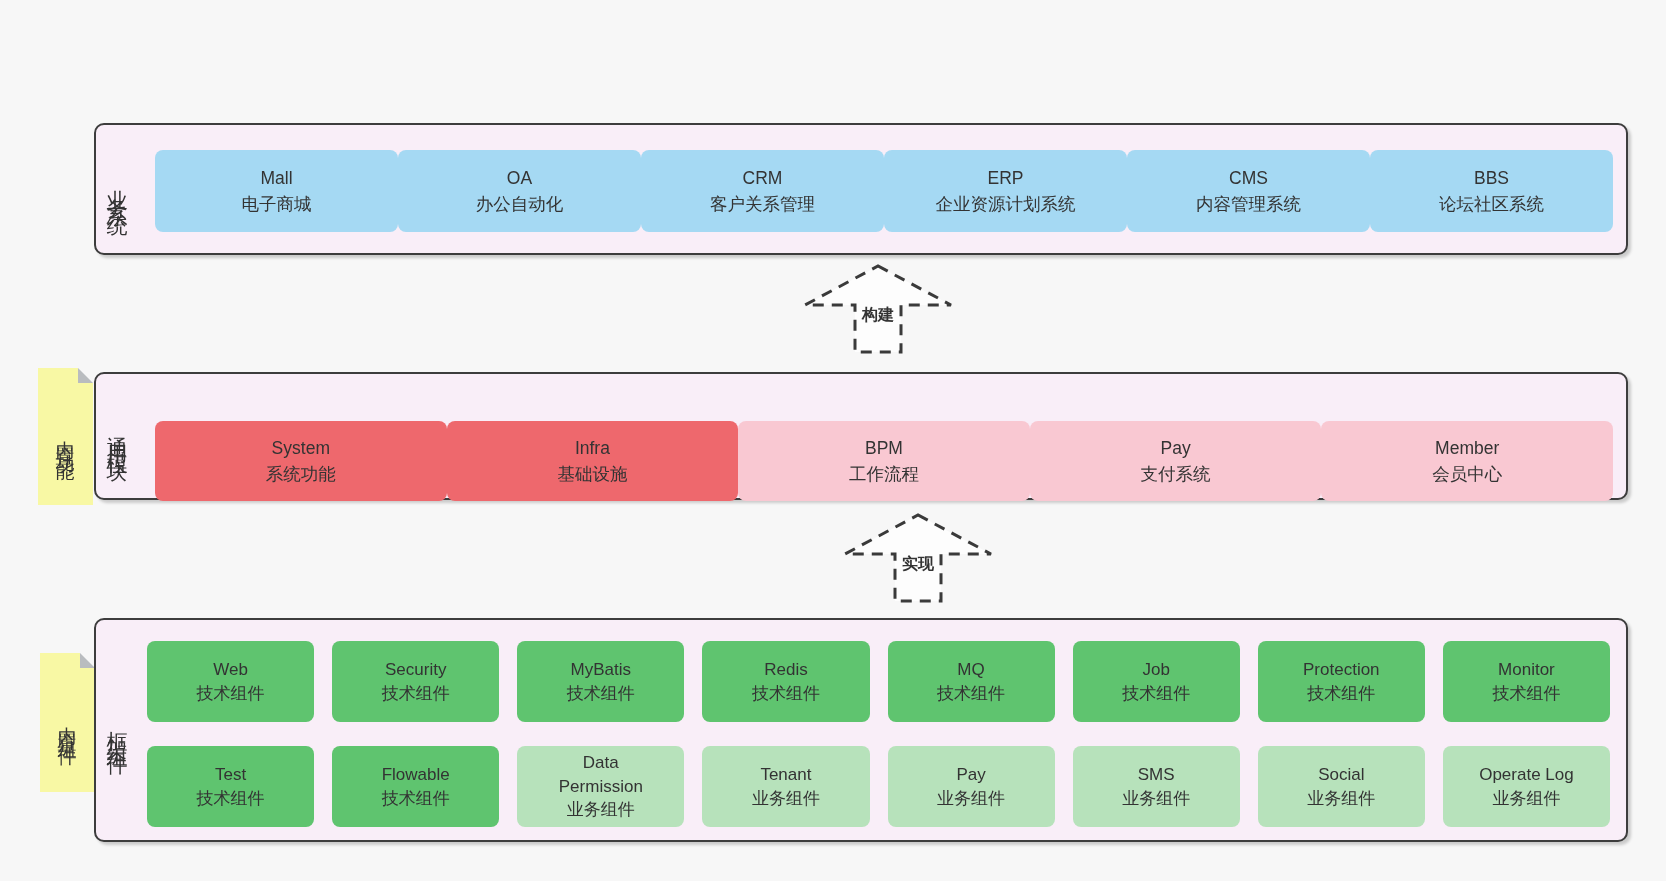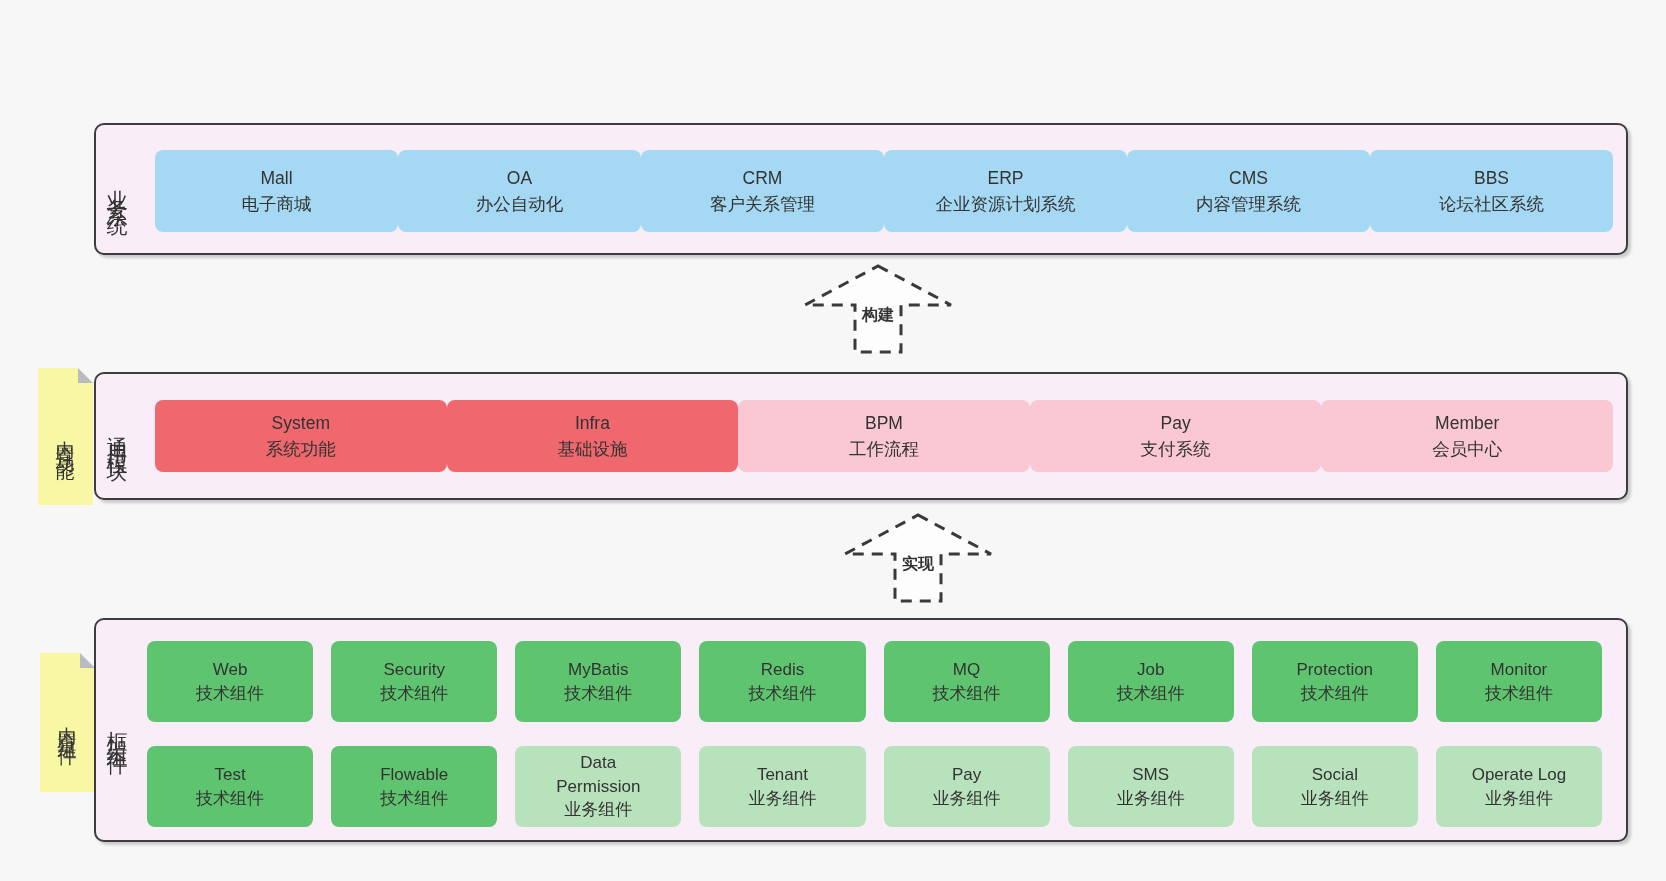--- a/index.html
+++ b/index.html
@@ -24,32 +24,32 @@
   .band-bot{top:618px;height:224px;}
   .band-label{
     position:absolute;left:11px;top:50%;transform:translateY(-50%);
     writing-mode:vertical-rl;text-orientation:upright;
     font-size:21px;letter-spacing:8px;line-height:1;color:var(--text,#333);
     white-space:nowrap;
   }
   .row{display:flex;margin:0 13px 0 59px;}
   .band-top .row{margin-top:25px;}
   .band-mid .row{margin-top:26px;}
-  .band-bot .row{gap:18px;margin-left:51px;margin-right:24px;}
+  .band-bot .row{gap:18px;margin-left:51px;margin-right:16px;}
   .band-bot .row-1{margin-top:21px;}
   .band-bot .row-2{margin-top:24px;}
 
   
   .box{
     flex:1;min-width:0;border-radius:8px;
     display:flex;flex-direction:column;justify-content:center;align-items:center;
     text-align:center;font-size:17.5px;line-height:1.5;color:var(--text,#333);
   }
   .band-top .box{height:82px;}
-  .band-mid .box{height:72px;}
+  .band-mid .box{height:80px;margin-top:21px;}
   .band-bot .box{height:81px;font-size:17px;line-height:1.4;}
   .box-title{white-space:pre-line;}
   .v-blue{background:var(--blue,#a5d9f3);}
   .v-red{background:var(--red,#ee686d);}
   .v-pink{background:var(--pink,#f9c8d2);}
   .v-gdark{background:var(--green_dark,#5fc46f);}
   .v-glight{background:var(--green_light,#b7e2bb);}
 
   
   .note{position:absolute;width:55px;background:var(--yellow_note,#f8f8a4);z-index:1;}

